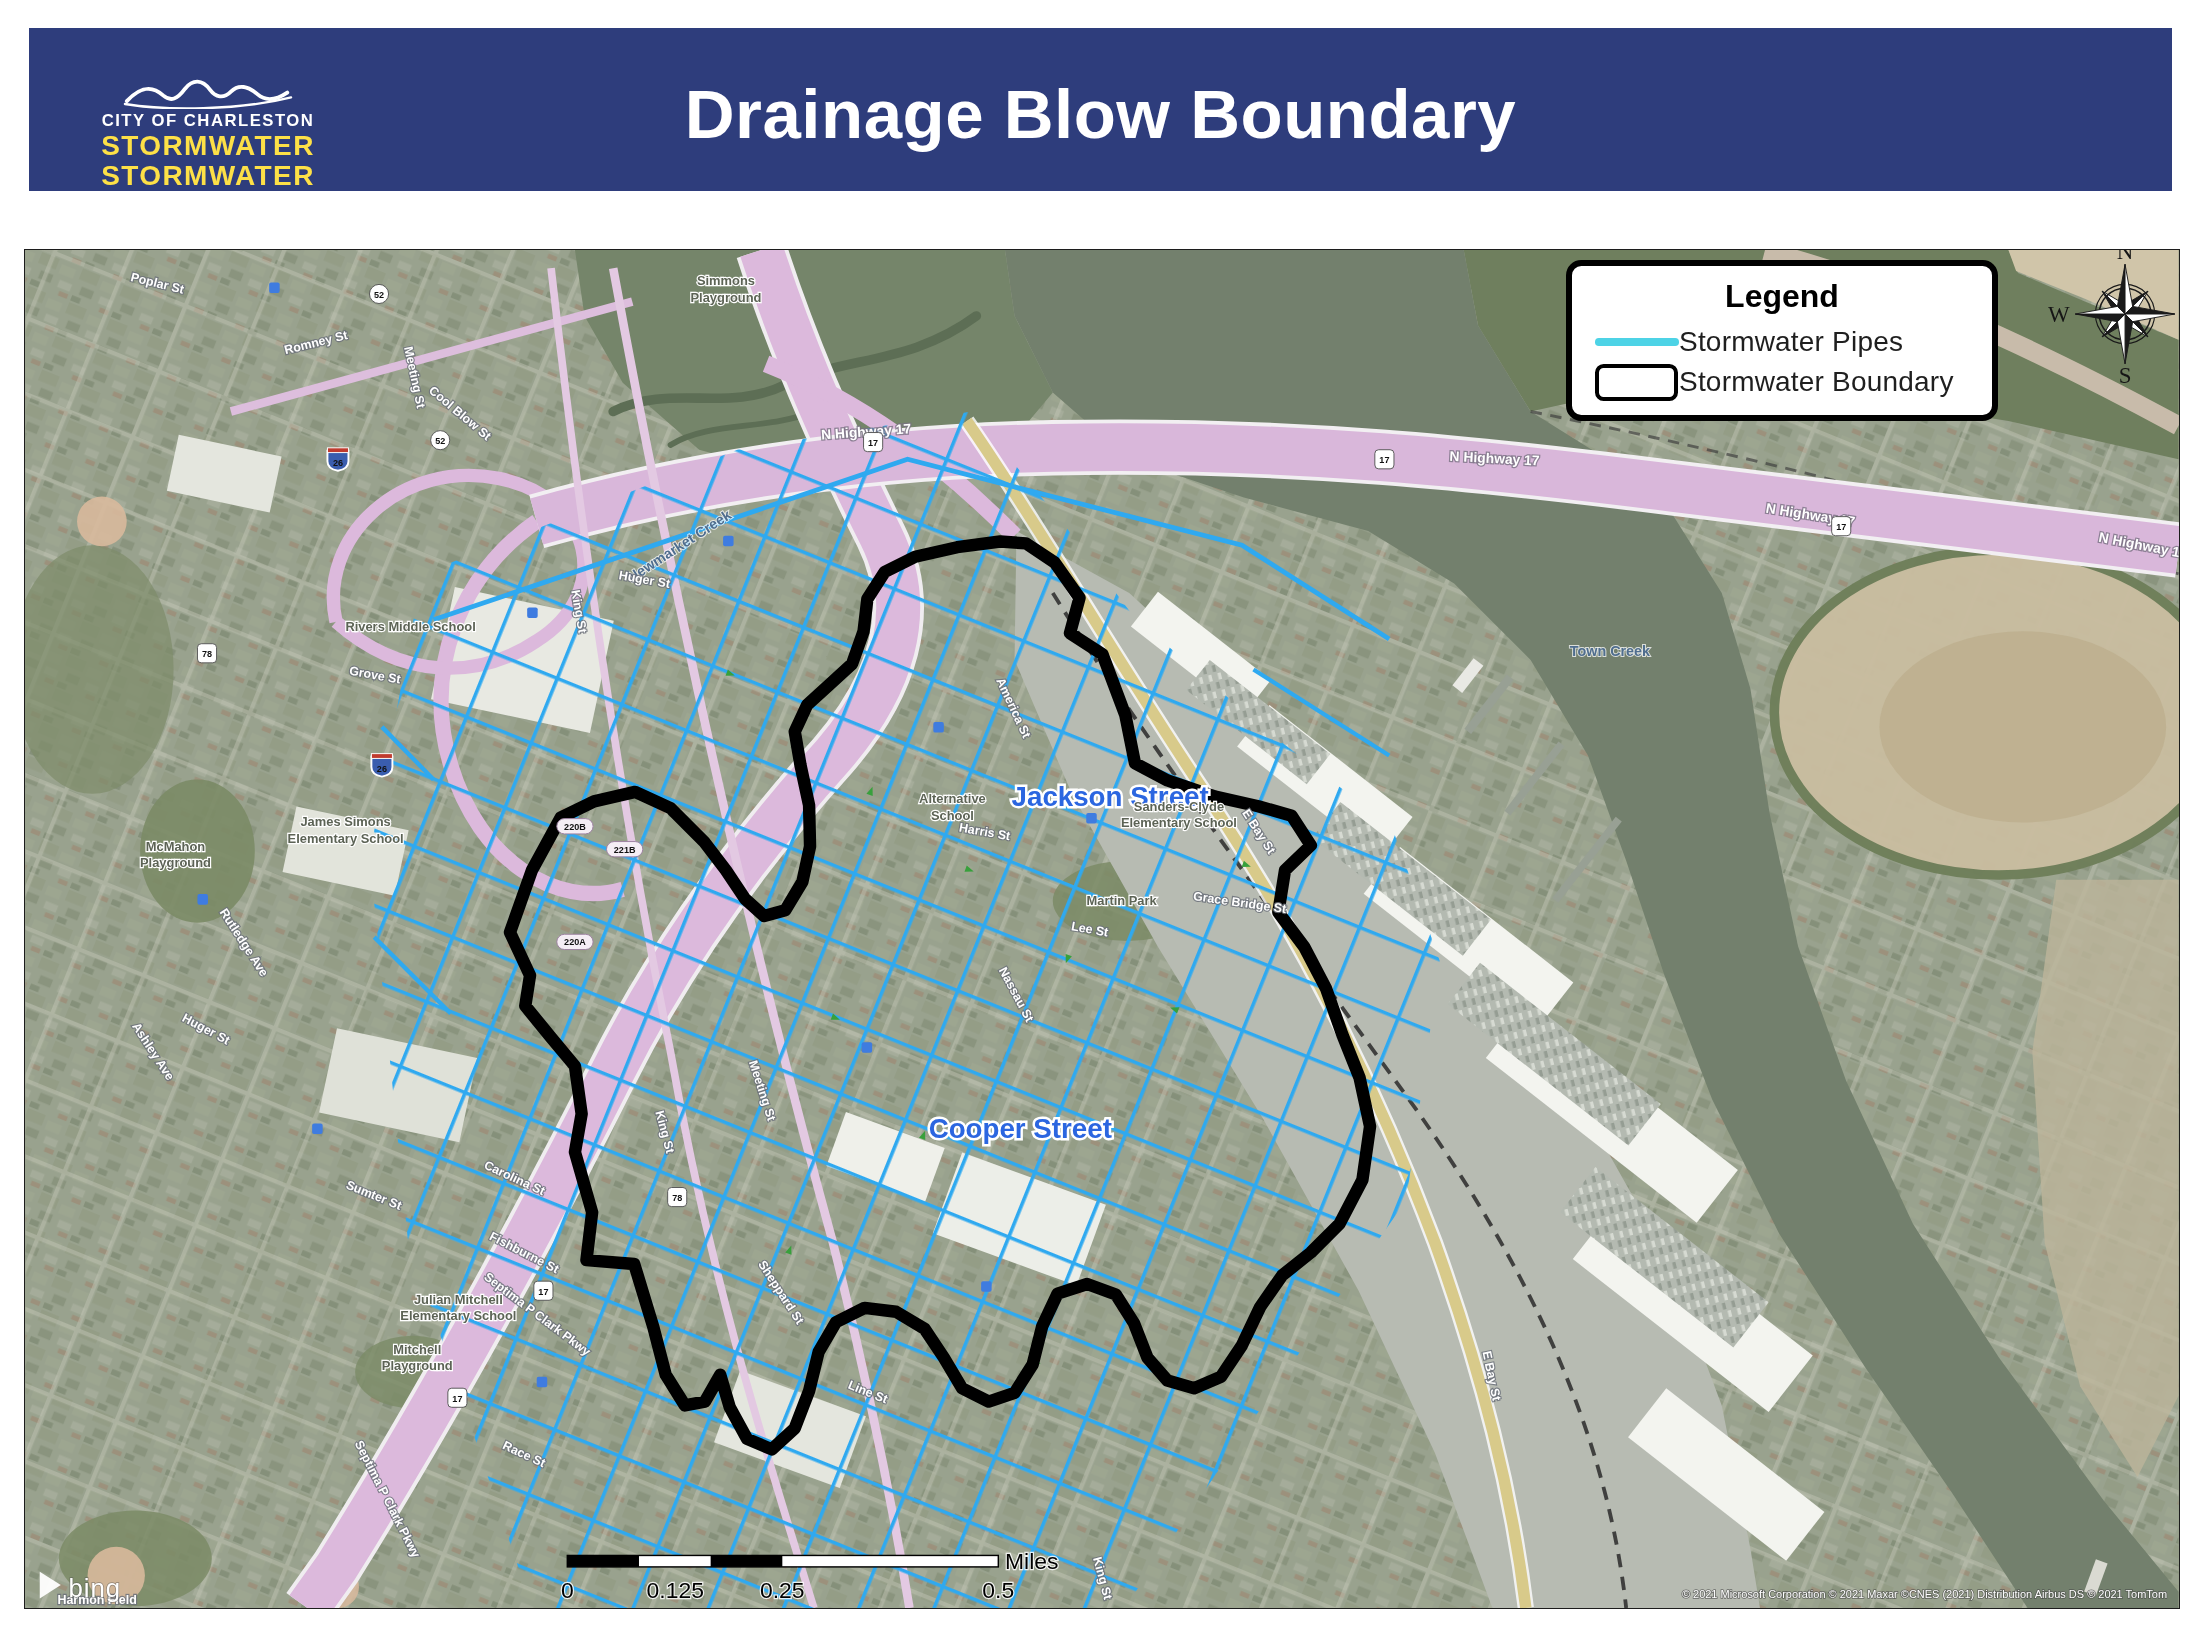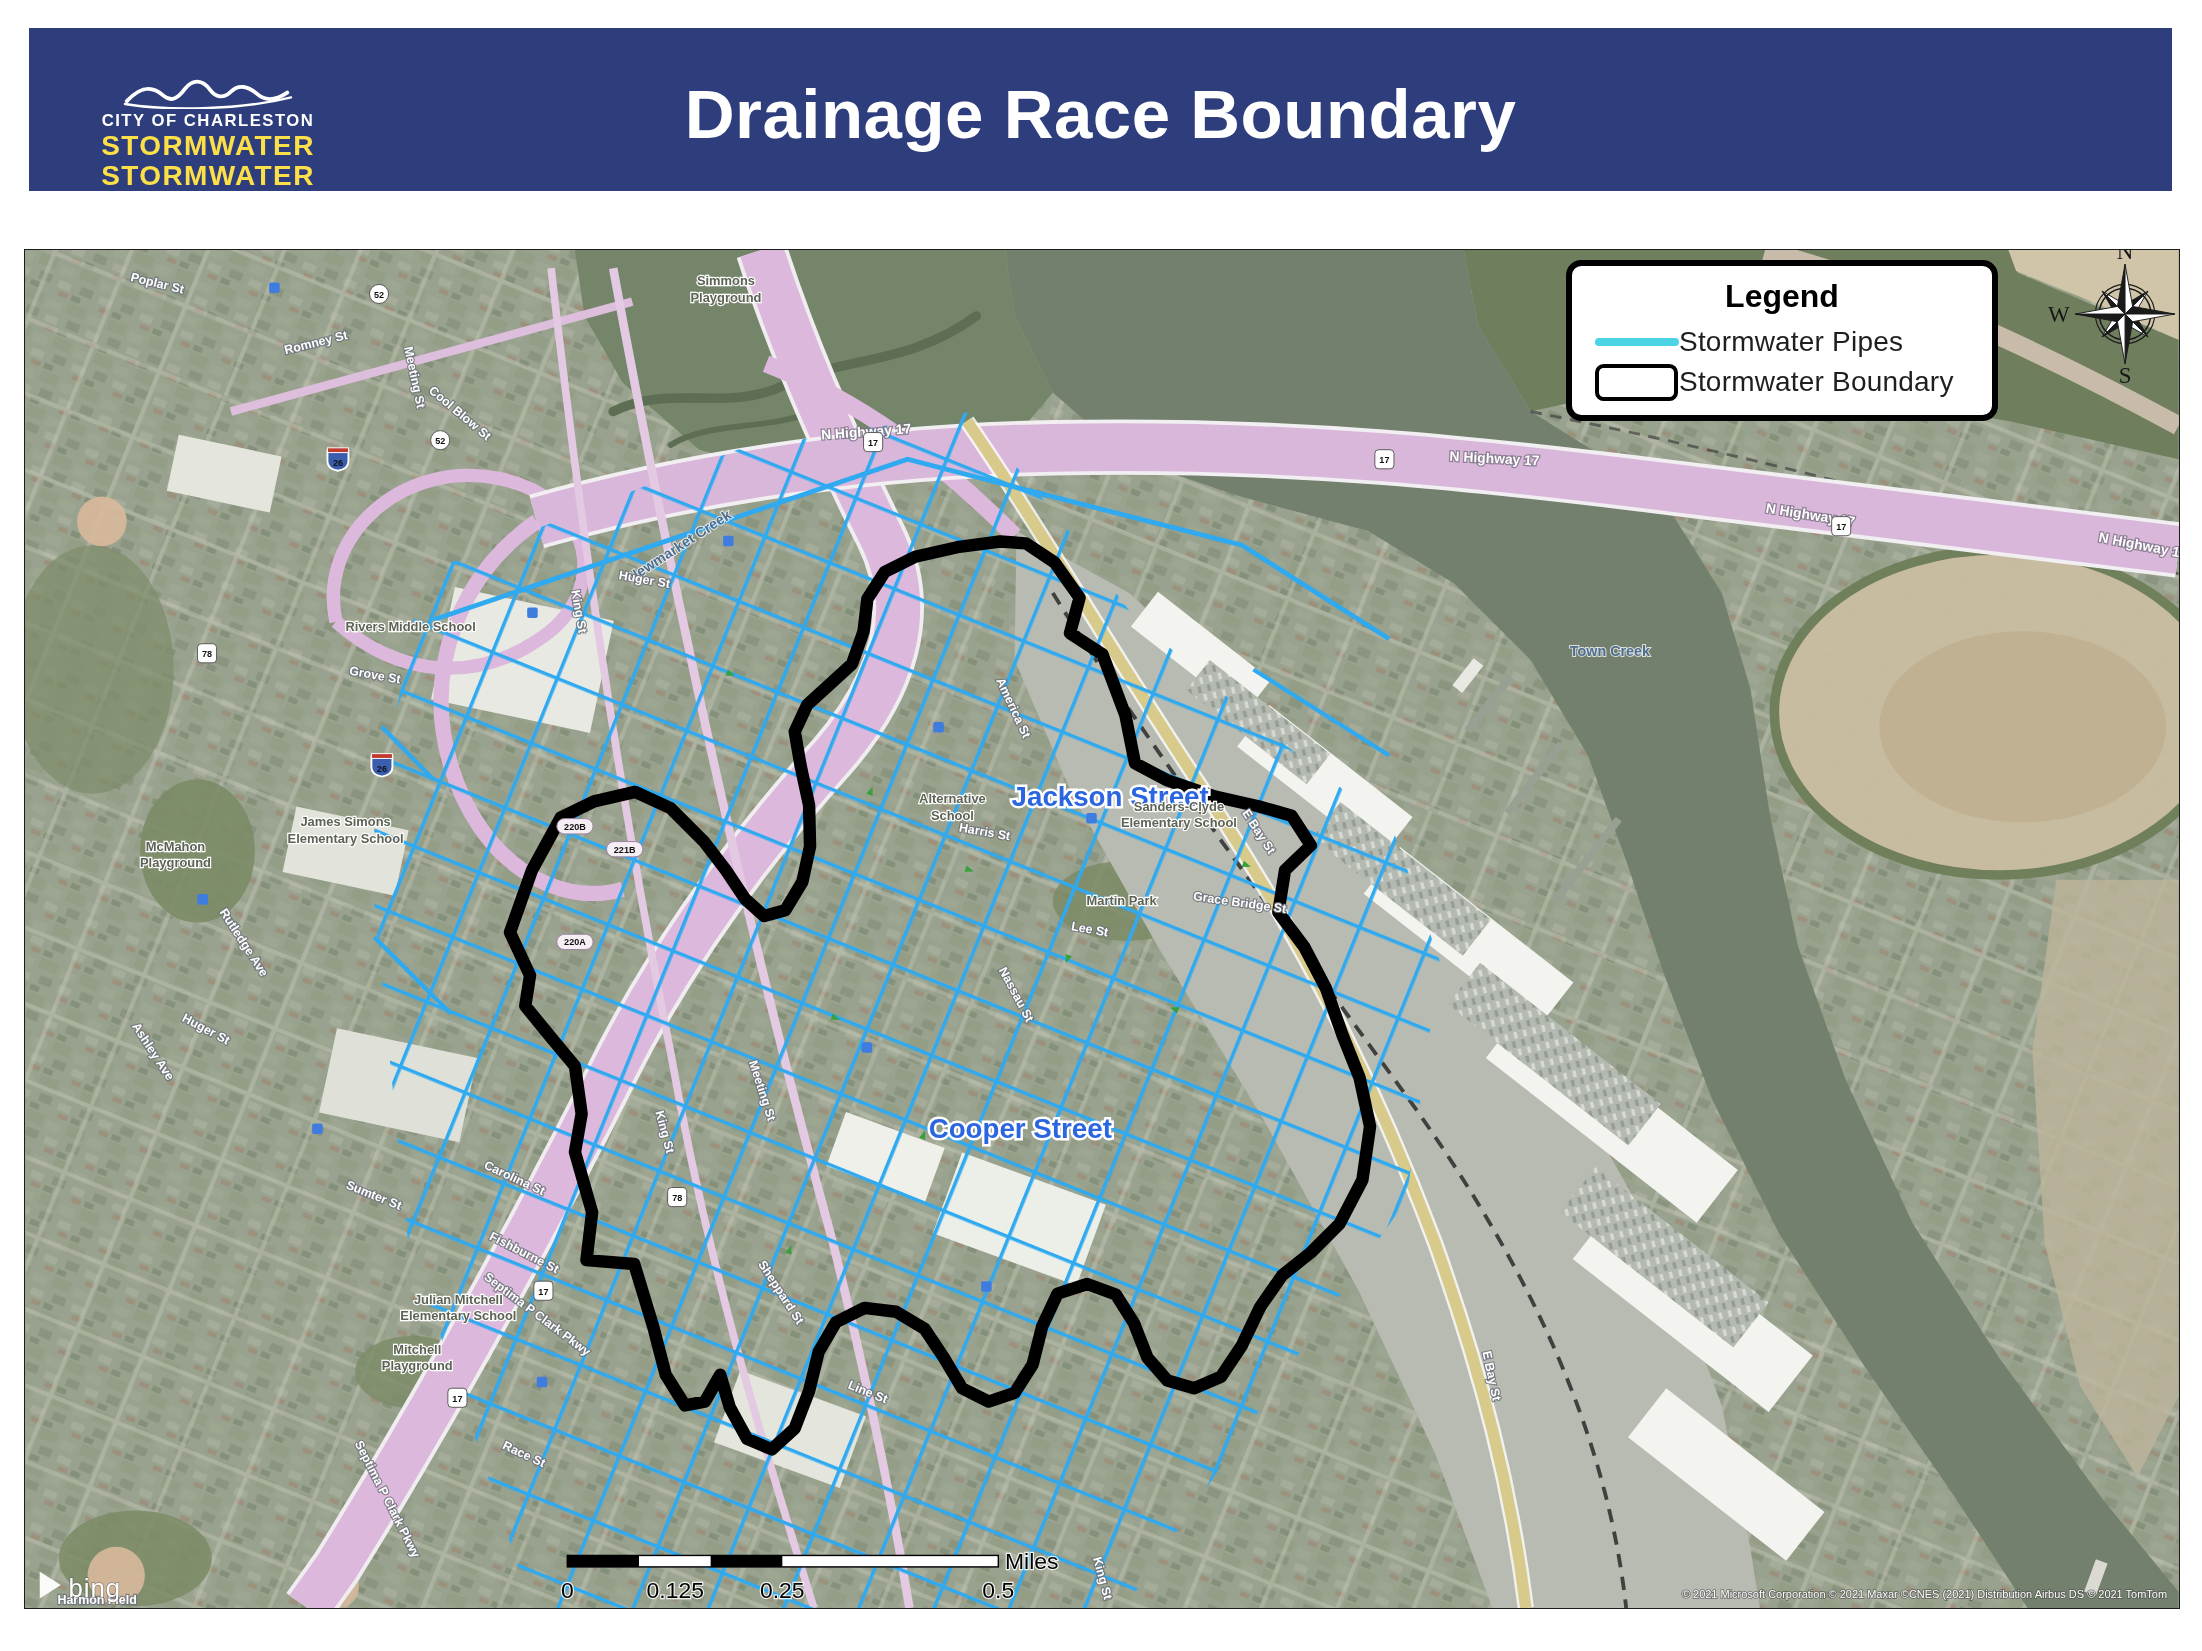--- a/index.html
+++ b/index.html
@@ -46,21 +46,21 @@
   <div class="header">
     <div class="logo">
       <svg class="wave" width="170" height="31" viewBox="0 0 178 32">
         <path d="M4,24 C18,9 30,7 42,18 C50,25 57,22 65,11 C73,1 83,1 91,12 C97,20 105,22 113,14 C121,6 131,8 141,17 C149,24 160,23 172,15" fill="none" stroke="#fff" stroke-width="4" stroke-linecap="round"></path>
         <path d="M2,27 C45,34 120,34 176,20" fill="none" stroke="#fff" stroke-width="2.4" stroke-linecap="round"></path>
       </svg>
       <div class="org">CITY OF CHARLESTON</div>
       <div class="dept">STORMWATER</div>
       <div class="dept">STORMWATER</div>
     </div>
-    <div class="title">Drainage Race Boundary</div>
+    <div class="title">Drainage Blow Boundary</div>
   </div>
 
   <div class="map">
     <svg width="2154" height="1358" viewBox="25 261 2253 1421">
       <defs>
         <pattern id="mottle" width="46" height="38" patternUnits="userSpaceOnUse" patternTransform="rotate(22)">
           <rect x="0" y="0" width="20" height="12" fill="#8e977d"></rect>
           <rect x="24" y="4" width="16" height="10" fill="#a2aa93"></rect>
           <rect x="6" y="18" width="14" height="9" fill="#77836a"></rect>
           <rect x="28" y="20" width="14" height="8" fill="#b3b8a8"></rect>

